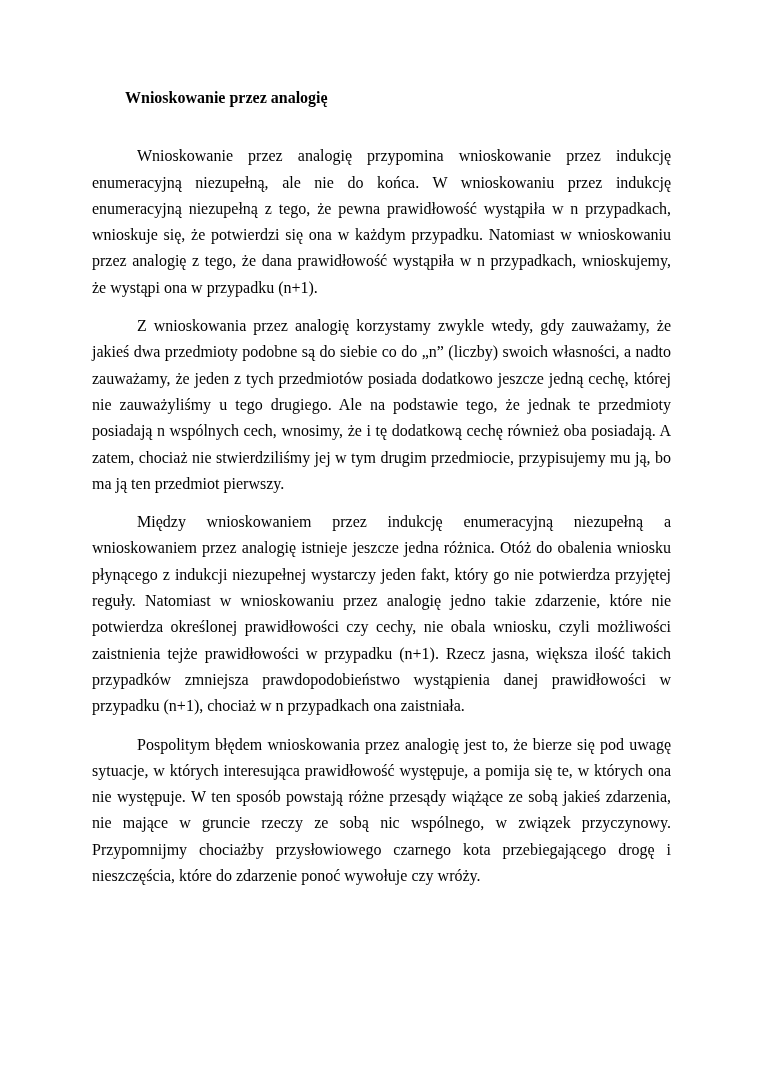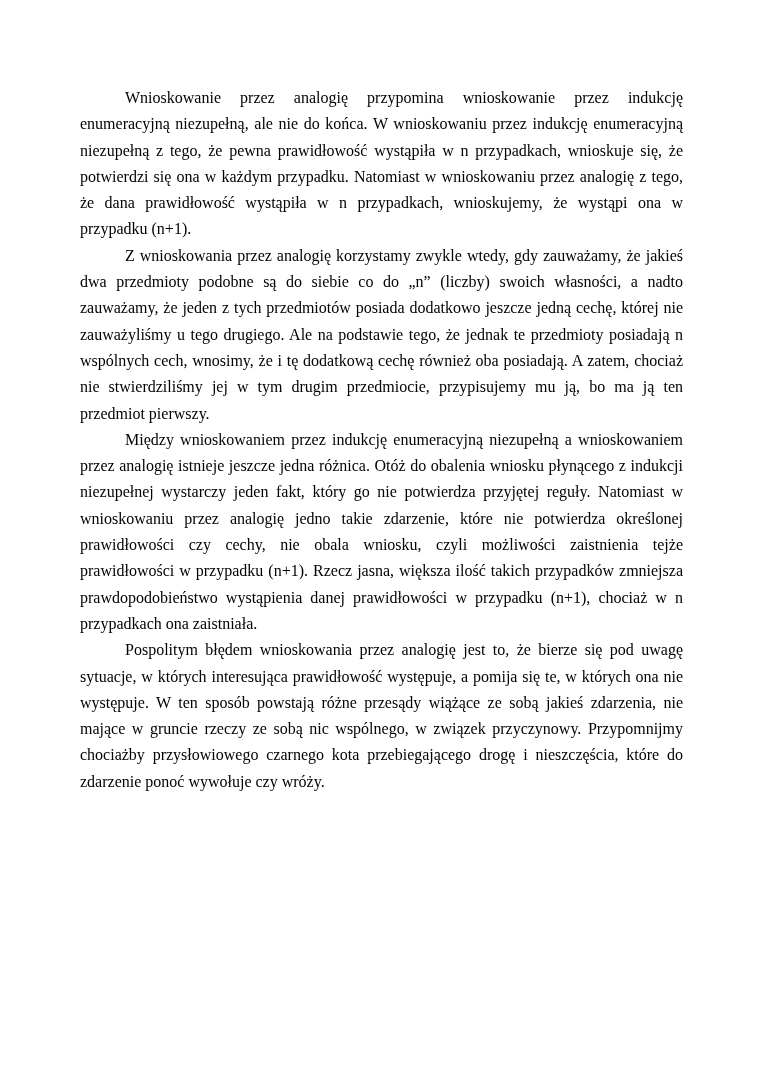--- a/index.html
+++ b/index.html
@@ -27,31 +27,32 @@
     font-size: 16px;
     font-weight: bold;
     line-height: 26.3px;
     margin: 0 0 32px 45px;
     padding: 0;
   }
   .para {
     font-size: 16px;
     font-weight: normal;
     line-height: 26.3px;
-    margin: 0;
+    margin: 12px;
     padding: 0;
     text-align: justify;
     text-indent: 45px;
     hyphens: none;
     word-spacing: normal;
   }
 </style>
 </head>
 <body>
 
 <div class="page">
   <div class="content">
+    <h1 class="doc-title">Wnioskowanie przez analogię</h1>
     <p class="para">Wnioskowanie przez analogię przypomina wnioskowanie przez indukcję enumeracyjną niezupełną, ale nie do końca. W wnioskowaniu przez indukcję enumeracyjną niezupełną z tego, że pewna prawidłowość wystąpiła w n przypadkach, wnioskuje się, że potwierdzi się ona w każdym przypadku. Natomiast w wnioskowaniu przez analogię z tego, że dana prawidłowość wystąpiła w n przypadkach, wnioskujemy, że wystąpi ona w przypadku (n+1).</p>
     <p class="para">Z wnioskowania przez analogię korzystamy zwykle wtedy, gdy zauważamy, że jakieś dwa przedmioty podobne są do siebie co do „n” (liczby) swoich własności, a nadto zauważamy, że jeden z tych przedmiotów posiada dodatkowo jeszcze jedną cechę, której nie zauważyliśmy u tego drugiego. Ale na podstawie tego, że jednak te przedmioty posiadają n wspólnych cech, wnosimy, że i tę dodatkową cechę również oba posiadają. A zatem, chociaż nie stwierdziliśmy jej w tym drugim przedmiocie, przypisujemy mu ją, bo ma ją ten przedmiot pierwszy.</p>
     <p class="para">Między wnioskowaniem przez indukcję enumeracyjną niezupełną a wnioskowaniem przez analogię istnieje jeszcze jedna różnica. Otóż do obalenia wniosku płynącego z indukcji niezupełnej wystarczy jeden fakt, który go nie potwierdza przyjętej reguły. Natomiast w wnioskowaniu przez analogię jedno takie zdarzenie, które nie potwierdza określonej prawidłowości czy cechy, nie obala wniosku, czyli możliwości zaistnienia tejże prawidłowości w przypadku (n+1). Rzecz jasna, większa ilość takich przypadków zmniejsza prawdopodobieństwo wystąpienia danej prawidłowości w przypadku (n+1), chociaż w n przypadkach ona zaistniała.</p>
     <p class="para">Pospolitym błędem wnioskowania przez analogię jest to, że bierze się pod uwagę sytuacje, w których interesująca prawidłowość występuje, a pomija się te, w których ona nie występuje. W ten sposób powstają różne przesądy wiążące ze sobą jakieś zdarzenia, nie mające w gruncie rzeczy ze sobą nic wspólnego, w związek przyczynowy. Przypomnijmy chociażby przysłowiowego czarnego kota przebiegającego drogę i nieszczęścia, które do zdarzenie ponoć wywołuje czy wróży.</p>
   </div>
 </div>
 
 </body></html>

